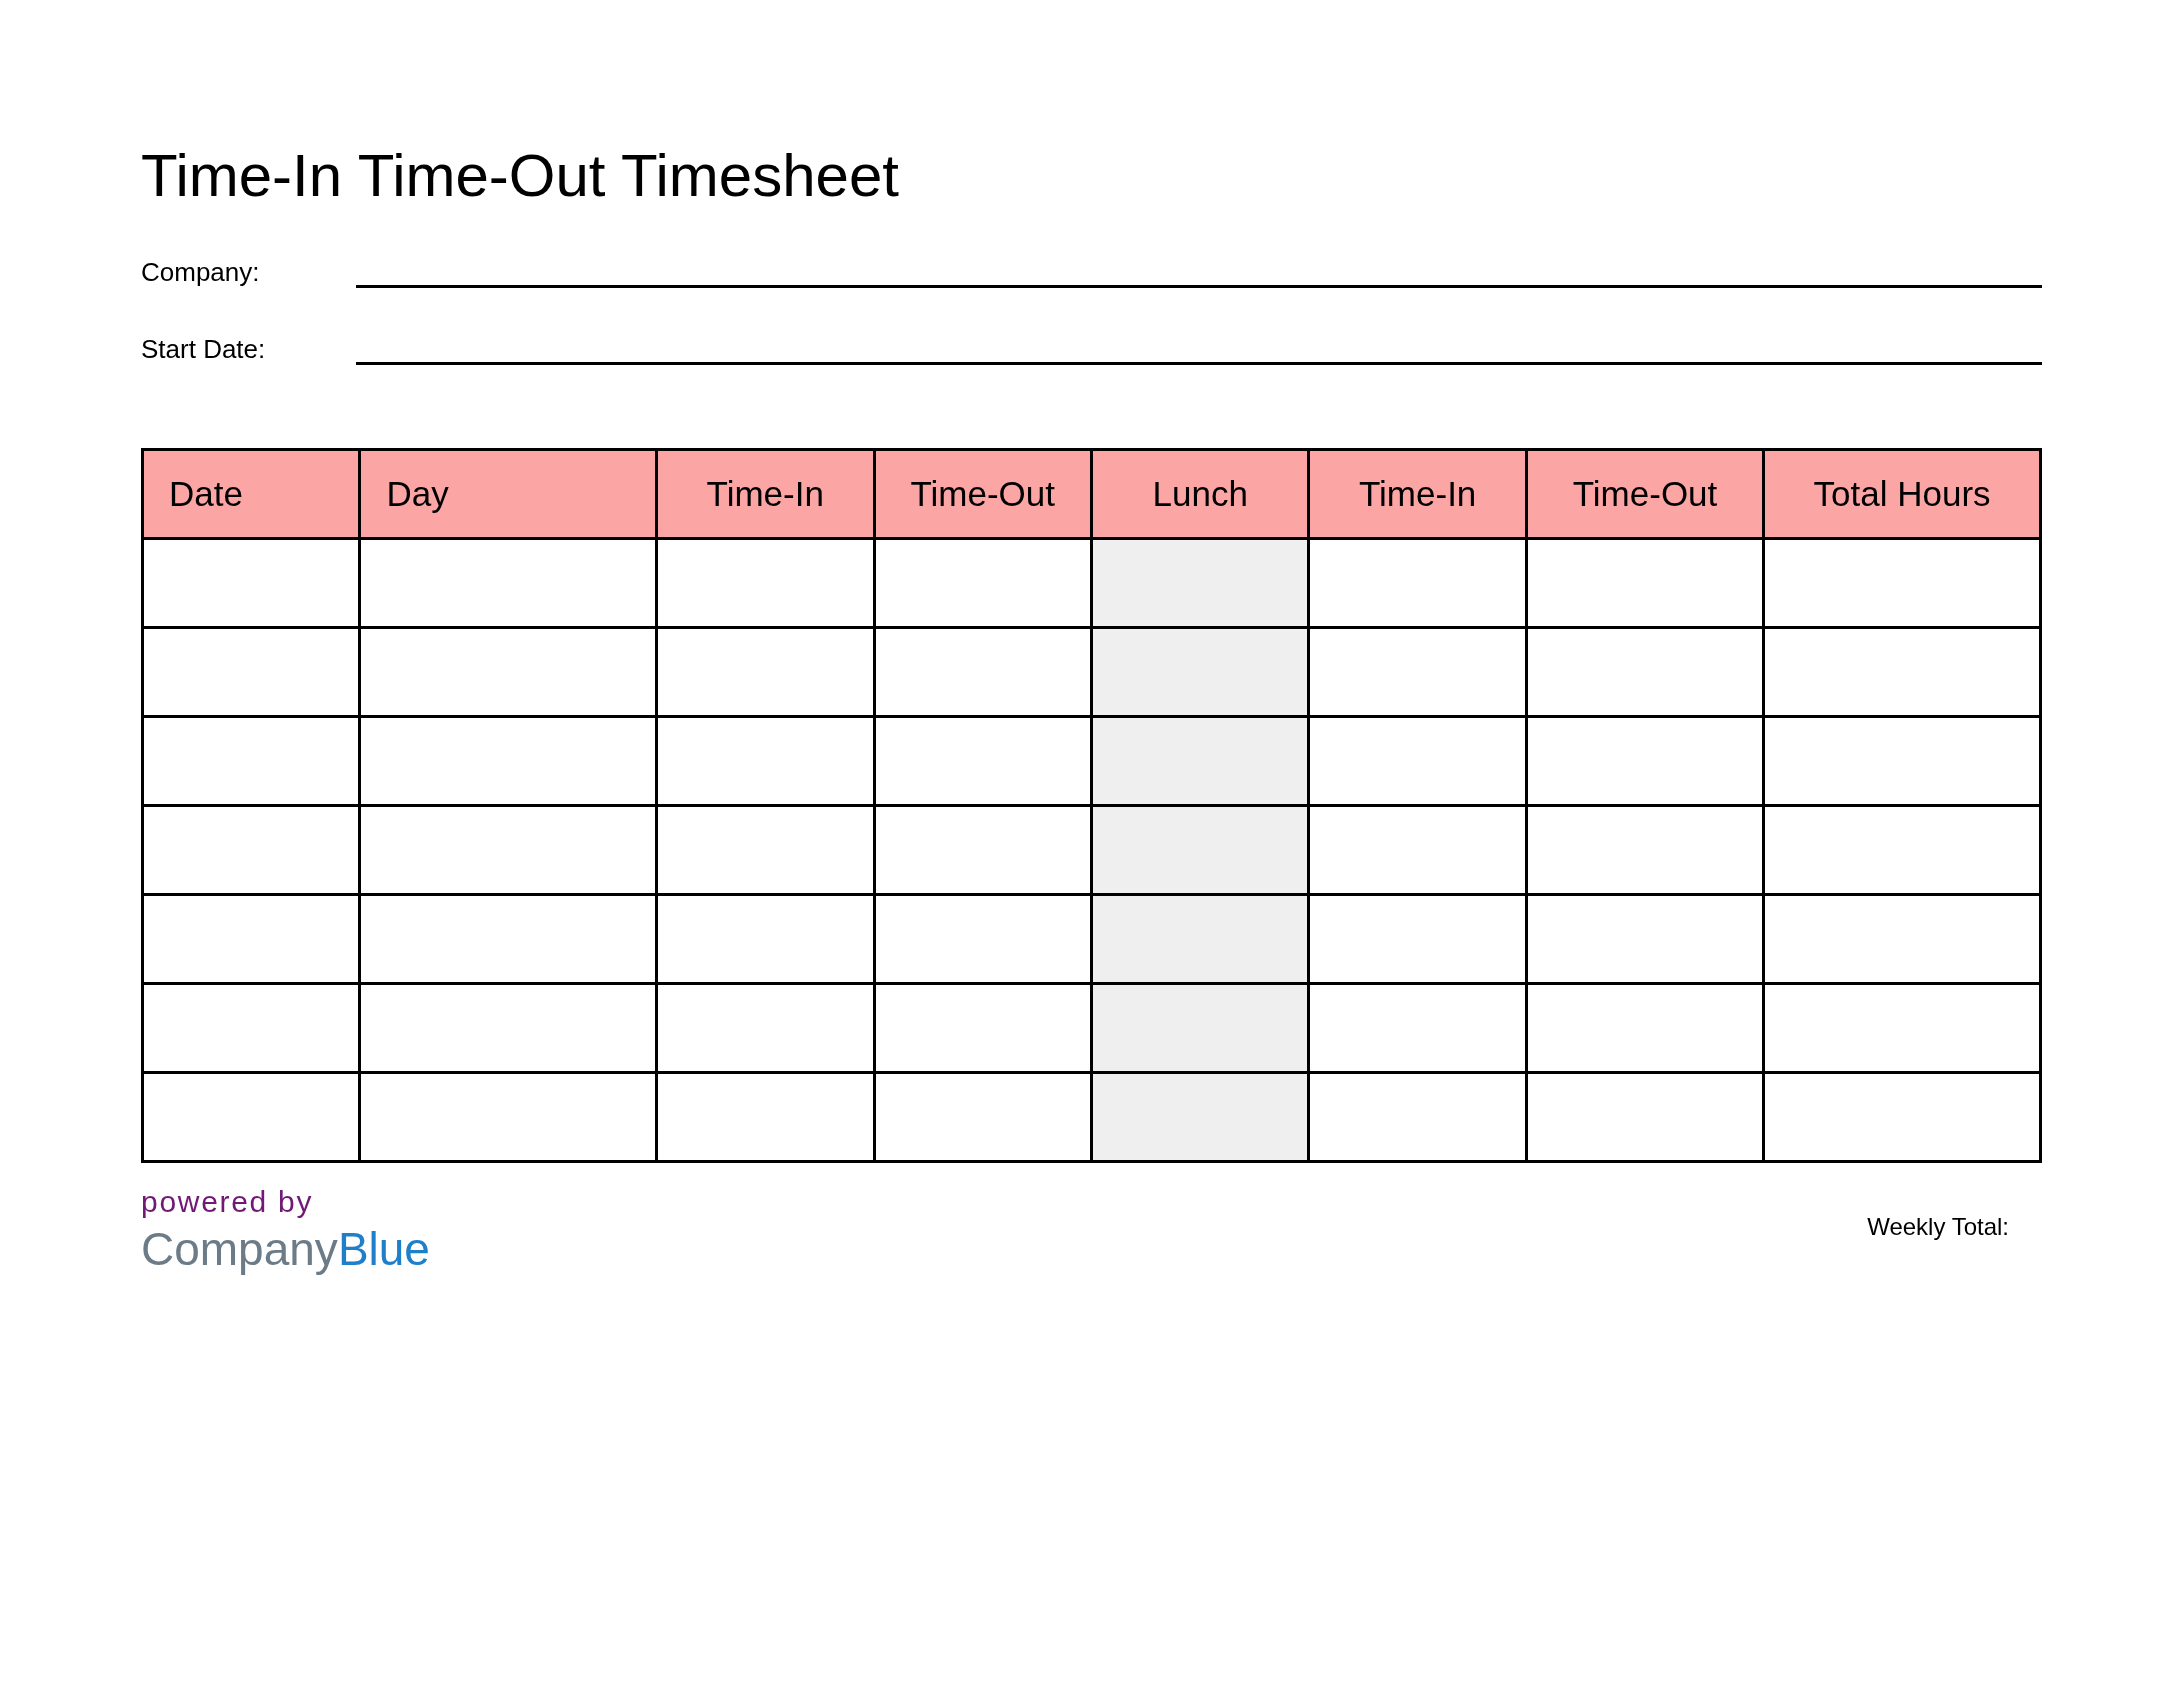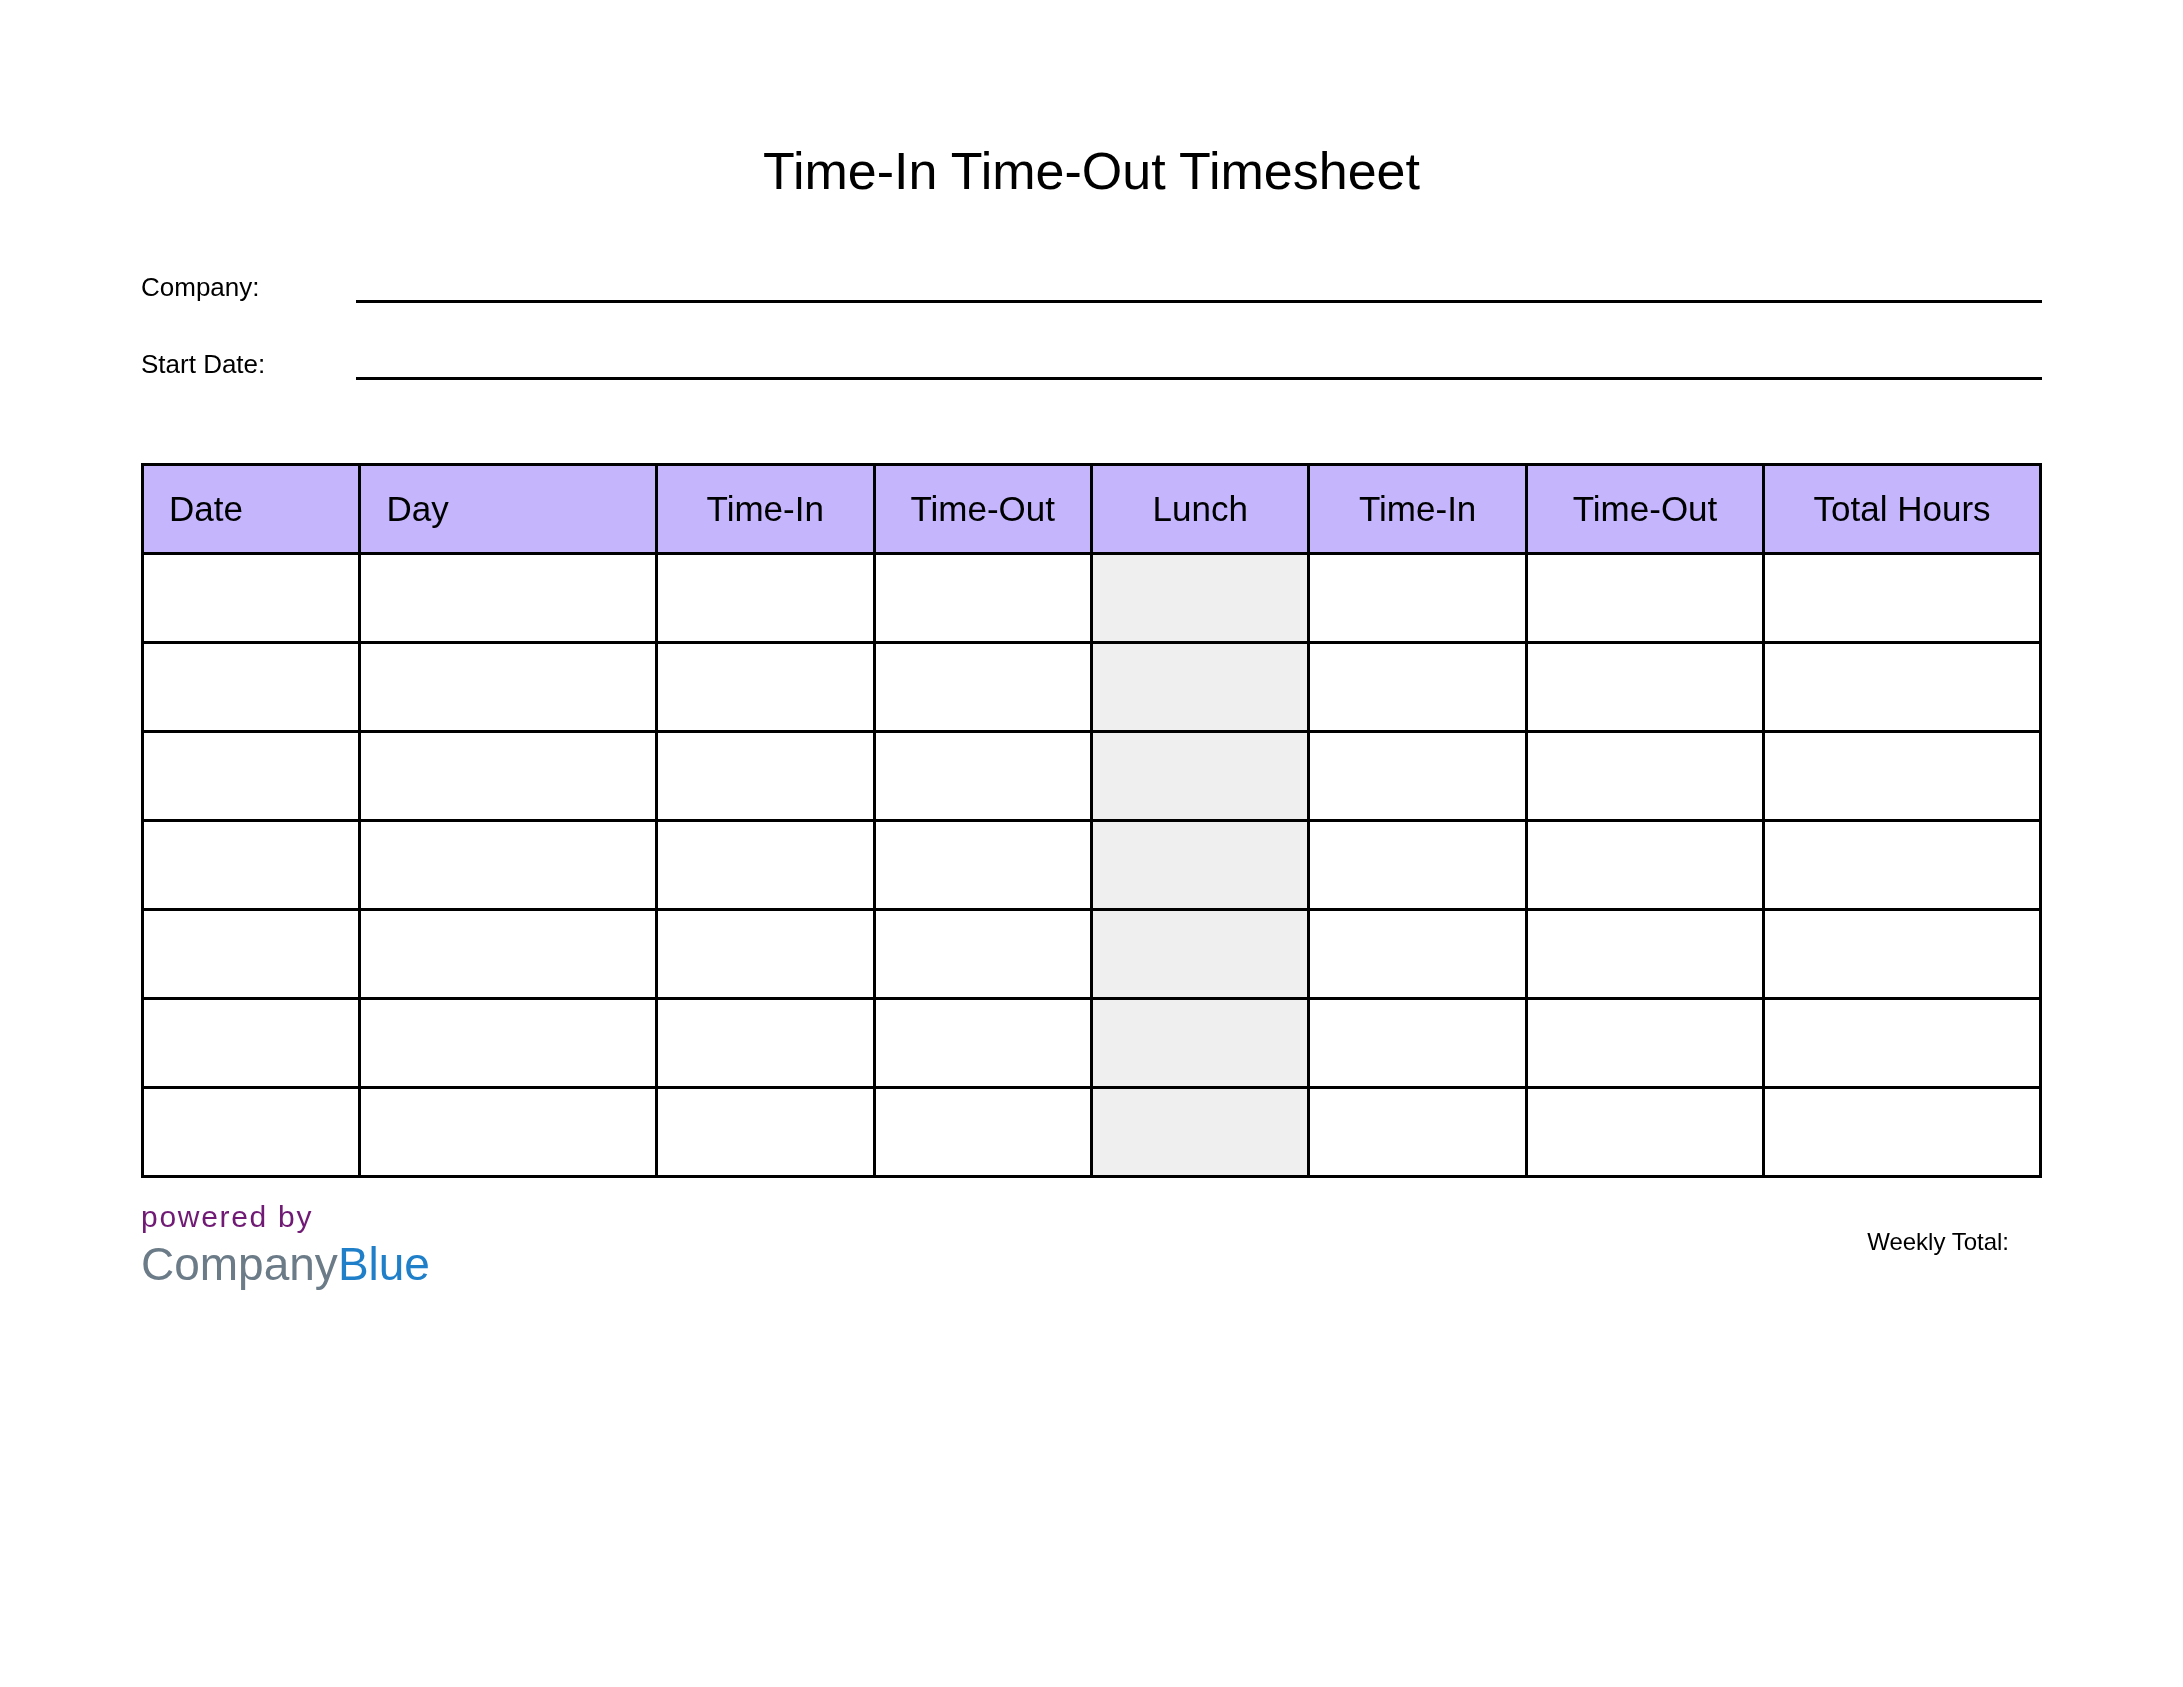--- a/index.html
+++ b/index.html
@@ -12,24 +12,23 @@
     font-family: Arial, Helvetica, sans-serif;
     color: #000;
   }
   .page {
     width: 2183px;
     height: 1687px;
     padding: 141px 141px 0 141px;
     position: relative;
   }
   .title {
-    text-align: center;
-    font-size: 52px;
-    font-weight: 400;
-    margin-bottom: 66px;
+    font-size: 60px;
+    font-weight: 400;
+    margin-bottom: 42px;
   }
   .info-rows {
     display: flex;
     flex-direction: column;
     gap: 41px;
     margin-bottom: 83px;
   }
   .info-row {
     display: flex;
     align-items: flex-end;
@@ -52,21 +51,21 @@
   table.timesheet th,
   table.timesheet td {
     border: 3.3px solid #000;
     height: 89px;
     font-size: 35px;
     font-weight: 400;
     text-align: center;
     padding: 0 16.5px;
   }
   table.timesheet th {
-    background: #c4b5fd;
+    background: #fca5a5;
   }
   table.timesheet th.left {
     text-align: left;
     padding-left: 25px;
   }
   table.timesheet td.lunch {
     background: #efefef;
   }
   .col-date  { width: 11%; }
   .col-day   { width: 15%; }

